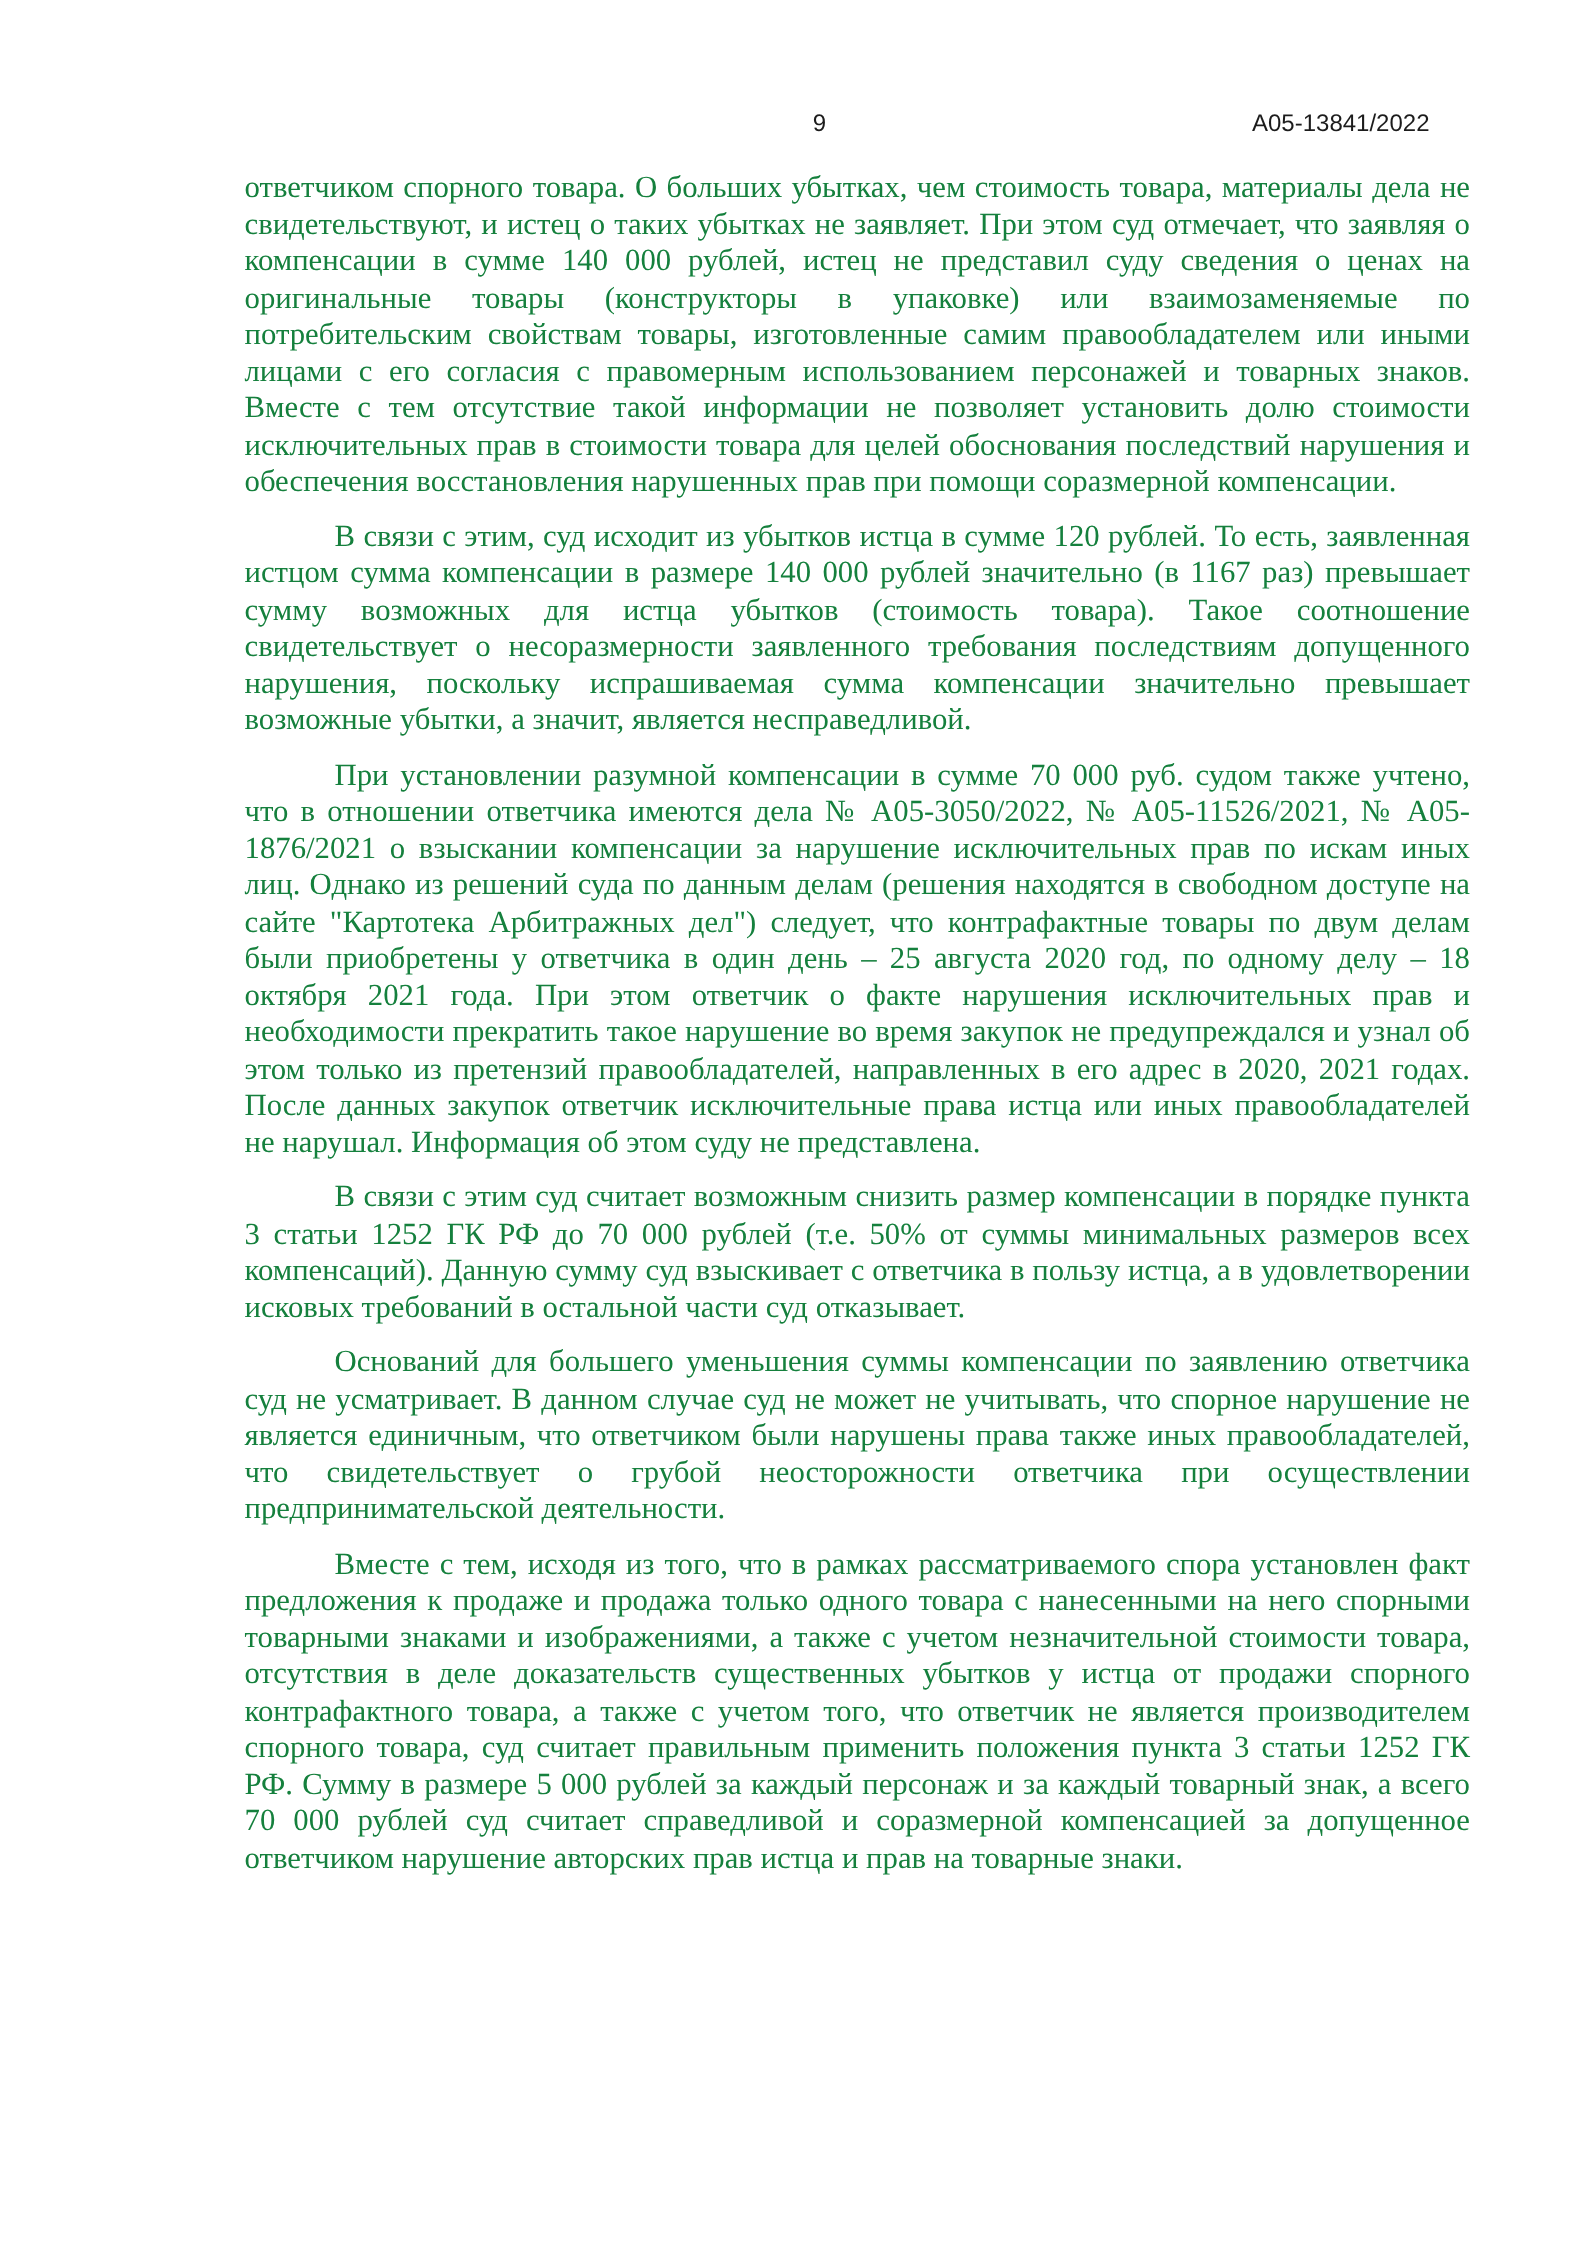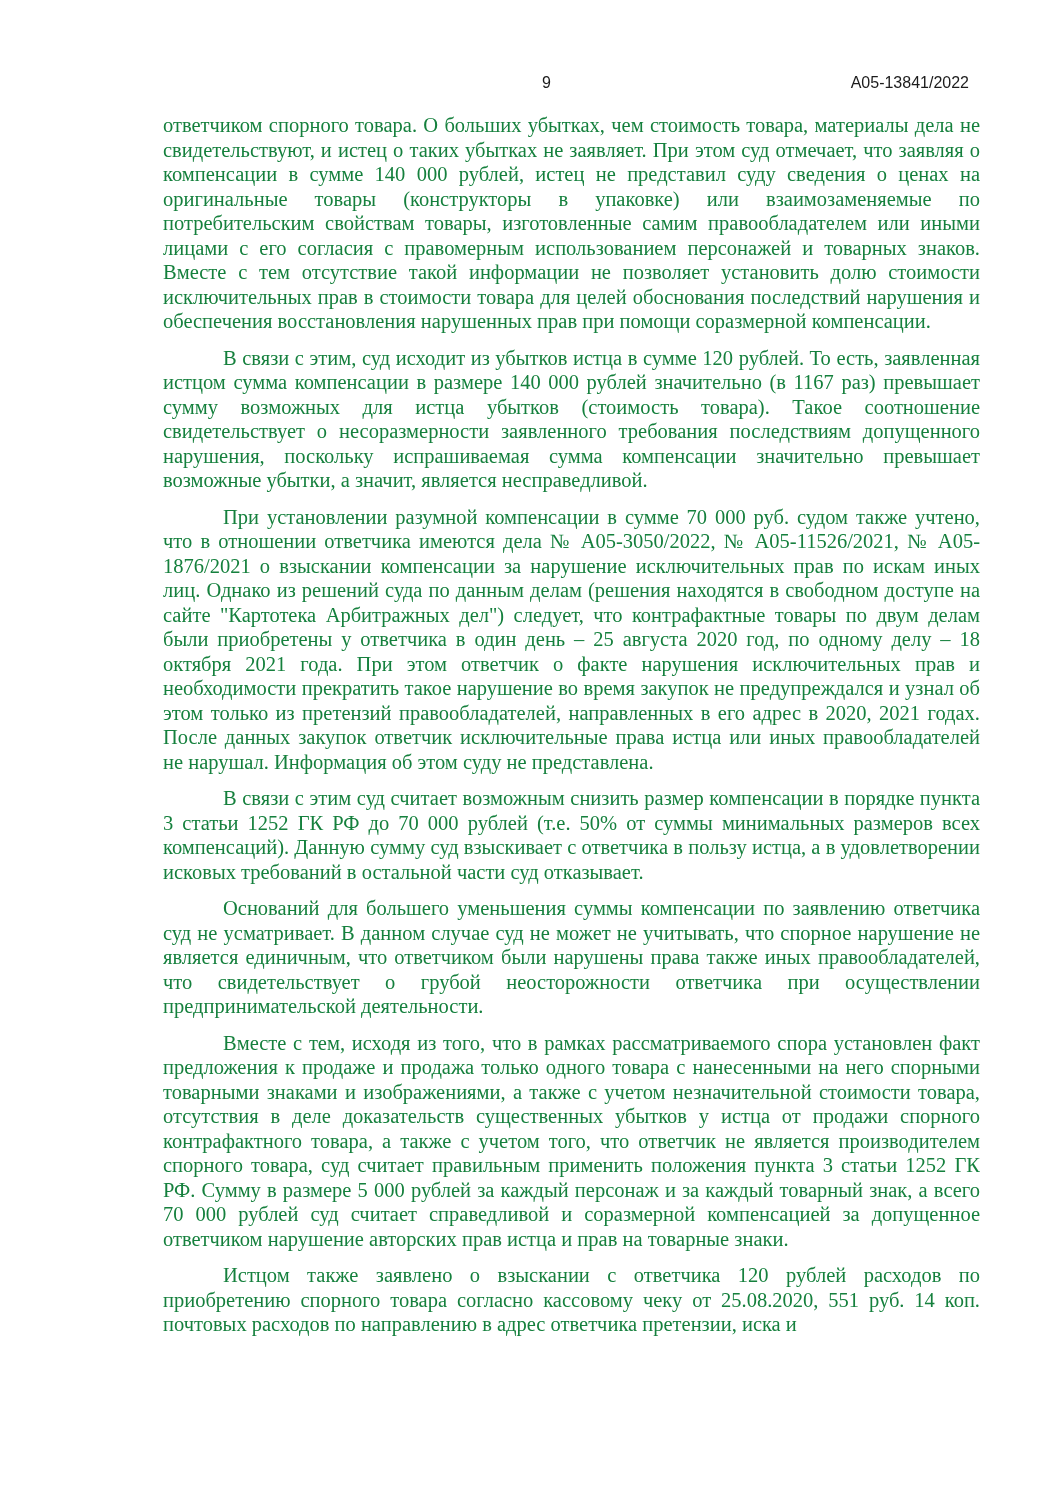--- a/index.html
+++ b/index.html
@@ -27,21 +27,21 @@
   }
   .page-number {
     position: absolute;
     left: 0;
     right: 50px;
     text-align: center;
     letter-spacing: 0.3px;
   }
   .case-number {
     position: absolute;
-    right: 11px;
+    right: 27px;
     top: 0;
     white-space: nowrap;
     text-align: center;
   }
   .doc-body {
     position: absolute;
     top: 113px;
     left: 163px;
     width: 817px;
     font-family: "Liberation Serif", serif;
@@ -69,16 +69,15 @@
     <span class="case-number">А05-13841/2022</span>
   </div>
 
   <div class="doc-body">
     <p class="para continuation">ответчиком спорного товара. О больших убытках, чем стоимость товара, материалы дела не свидетельствуют, и истец  о таких убытках  не заявляет. При этом суд отмечает, что заявляя о компенсации в сумме 140 000 рублей, истец не представил суду сведения о ценах на оригинальные товары (конструкторы в упаковке) или взаимозаменяемые по потребительским свойствам товары, изготовленные самим правообладателем или иными лицами с его согласия с правомерным использованием персонажей и товарных знаков. Вместе с тем отсутствие такой информации не позволяет установить долю стоимости исключительных прав в стоимости товара для целей обоснования последствий нарушения и обеспечения восстановления нарушенных прав при помощи соразмерной компенсации.</p>
     <p class="para">В связи с этим, суд исходит из убытков истца в сумме 120 рублей. То есть, заявленная истцом сумма компенсации в размере 140 000 рублей значительно (в 1167 раз) превышает сумму возможных для истца убытков (стоимость товара). Такое соотношение свидетельствует о несоразмерности заявленного требования последствиям допущенного нарушения, поскольку испрашиваемая сумма компенсации значительно превышает возможные убытки, а значит, является несправедливой.</p>
     <p class="para">При установлении разумной компенсации в сумме 70 000 руб. судом также учтено, что в отношении ответчика имеются дела № А05-3050/2022, № А05-11526/2021, № А05-1876/2021 о взыскании компенсации за нарушение исключительных прав по искам иных лиц. Однако из решений суда по данным делам (решения находятся в свободном доступе на сайте "Картотека Арбитражных дел") следует, что контрафактные товары по двум делам были приобретены у ответчика в один день – 25 августа 2020 год, по одному делу – 18 октября 2021 года. При этом ответчик о факте нарушения исключительных прав и необходимости прекратить такое нарушение во время закупок не предупреждался и узнал об этом только из претензий правообладателей, направленных в его адрес в 2020, 2021  годах. После данных закупок ответчик исключительные права истца или иных правообладателей не нарушал. Информация об этом суду не представлена.</p>
     <p class="para">В связи с этим суд считает возможным снизить размер компенсации в порядке пункта 3 статьи 1252  ГК РФ до 70 000 рублей (т.е. 50% от суммы минимальных размеров всех компенсаций).  Данную сумму суд взыскивает с ответчика в пользу истца, а в удовлетворении исковых требований в остальной части суд отказывает.</p>
     <p class="para">Оснований для большего уменьшения суммы компенсации по заявлению ответчика суд не усматривает. В данном случае суд не может не учитывать, что спорное нарушение не является единичным, что ответчиком были нарушены права также иных правообладателей, что свидетельствует о грубой неосторожности ответчика при осуществлении предпринимательской деятельности.</p>
     <p class="para">Вместе с тем, исходя из того, что в рамках рассматриваемого спора установлен факт предложения к продаже и продажа только одного товара с нанесенными на него спорными товарными знаками и изображениями, а также с учетом незначительной стоимости товара, отсутствия в деле доказательств существенных убытков у истца от продажи спорного контрафактного товара, а также с учетом того, что ответчик не является производителем спорного товара, суд считает правильным применить положения пункта 3 статьи 1252 ГК РФ. Сумму в размере 5 000 рублей за каждый персонаж и за каждый товарный знак, а всего 70 000 рублей суд считает справедливой и соразмерной компенсацией за допущенное ответчиком нарушение авторских прав истца и прав на товарные знаки.</p>
-    <p class="para">Истцом также заявлено о взыскании с ответчика 120 рублей расходов по приобретению спорного товара согласно кассовому чеку от 25.08.2020, 551 руб. 14 коп. почтовых расходов по направлению в адрес ответчика претензии, иска и</p>
   </div>
 
 </div>
 
 </body></html>

